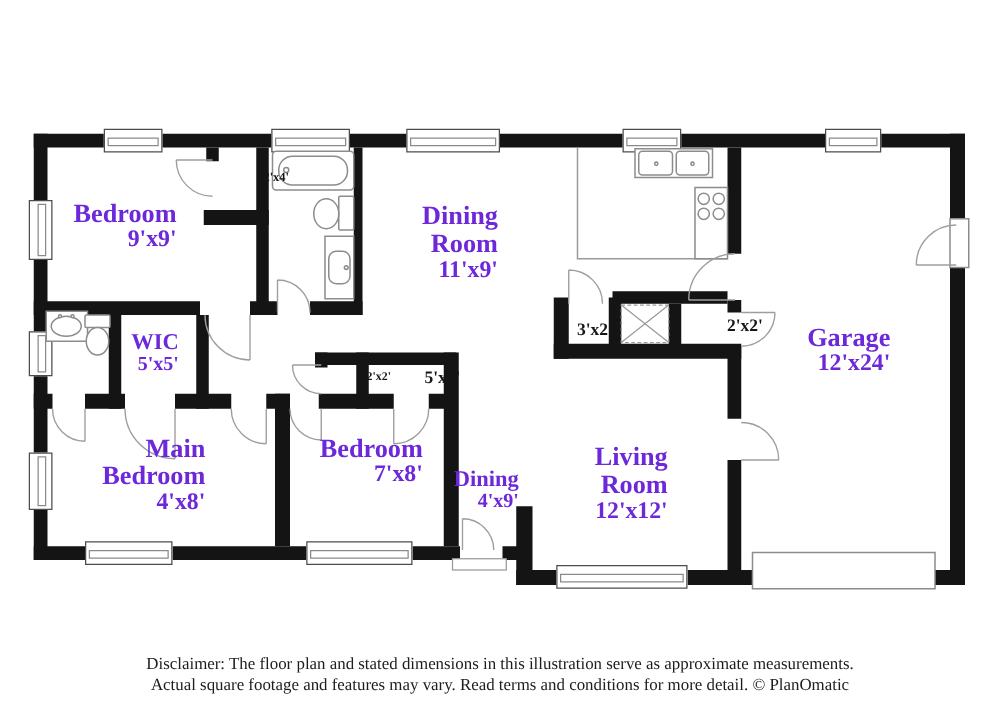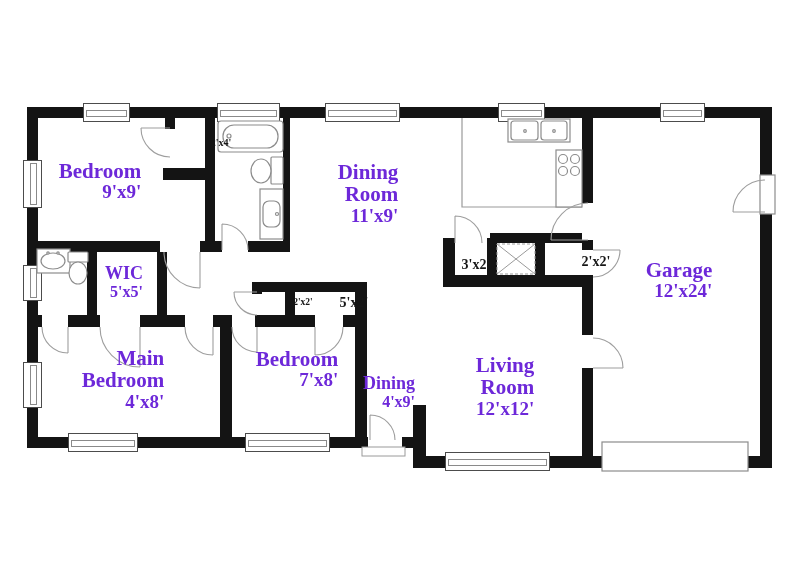--- a/index.html
+++ b/index.html
@@ -203,14 +203,18 @@
     <div class="rl-name">Room</div>
     <div class="rl-dims">12'x12'</div>
   </div>
 
   <div class="closet-label" style="left:189px;top:142px;font-size:10px">2'x4'</div>
   <div class="closet-label" style="left:271px;top:302px;font-size:9.5px">2'x2'</div>
   <div class="closet-label" style="left:322px;top:303px;font-size:14px">5'x2'</div>
   <div class="closet-label" style="left:444px;top:265px;font-size:14px">3'x2'</div>
   <div class="closet-label" style="left:564px;top:262px;font-size:14px">2'x2'</div>
 
+  <div class="disclaimer">
+    <div>Disclaimer: The floor plan and stated dimensions in this illustration serve as approximate measurements.</div>
+    <div>Actual square footage and features may vary. Read terms and conditions for more detail. © PlanOmatic</div>
+  </div>
 
 </div>
 
 </body></html>

